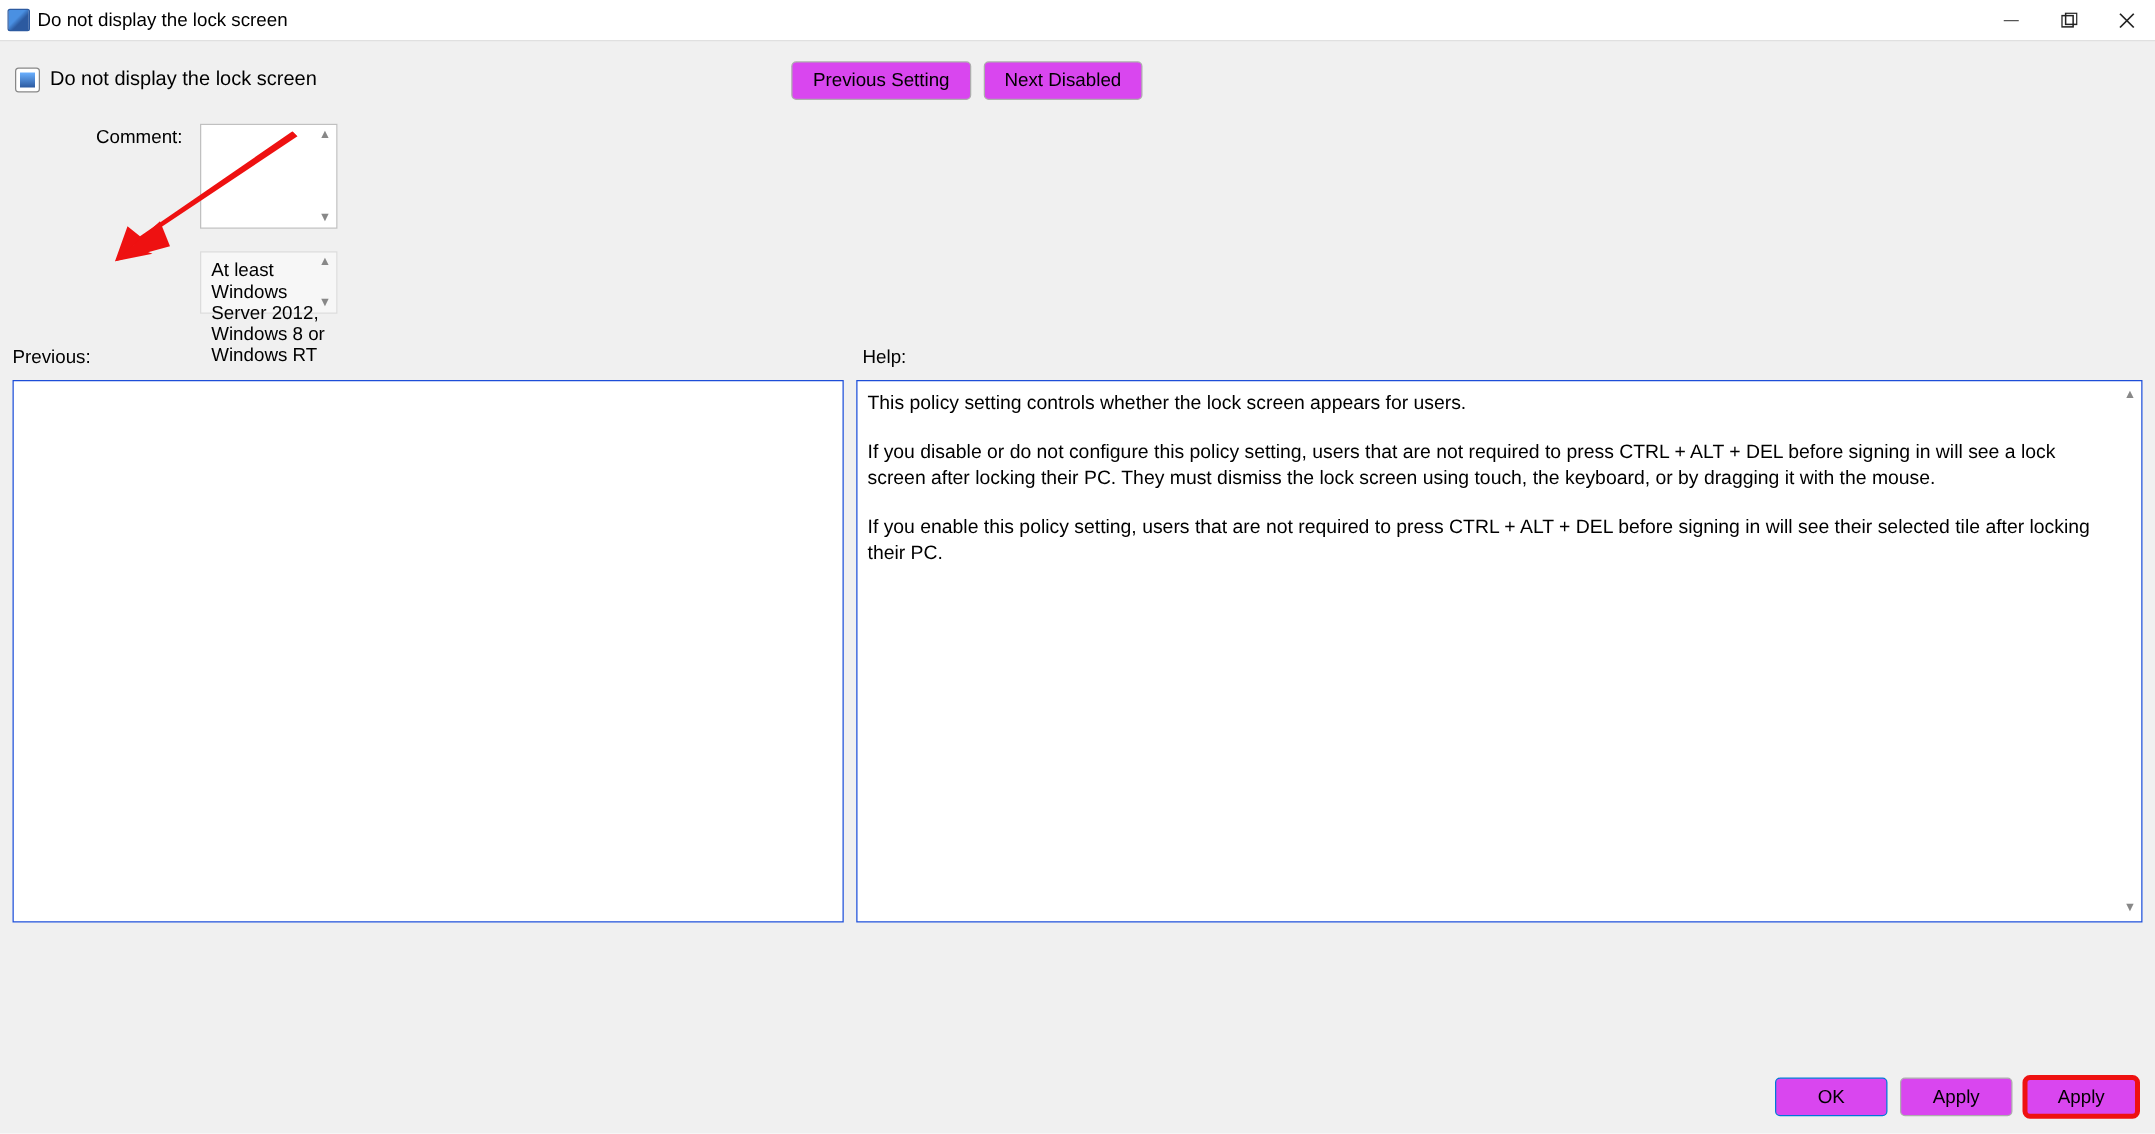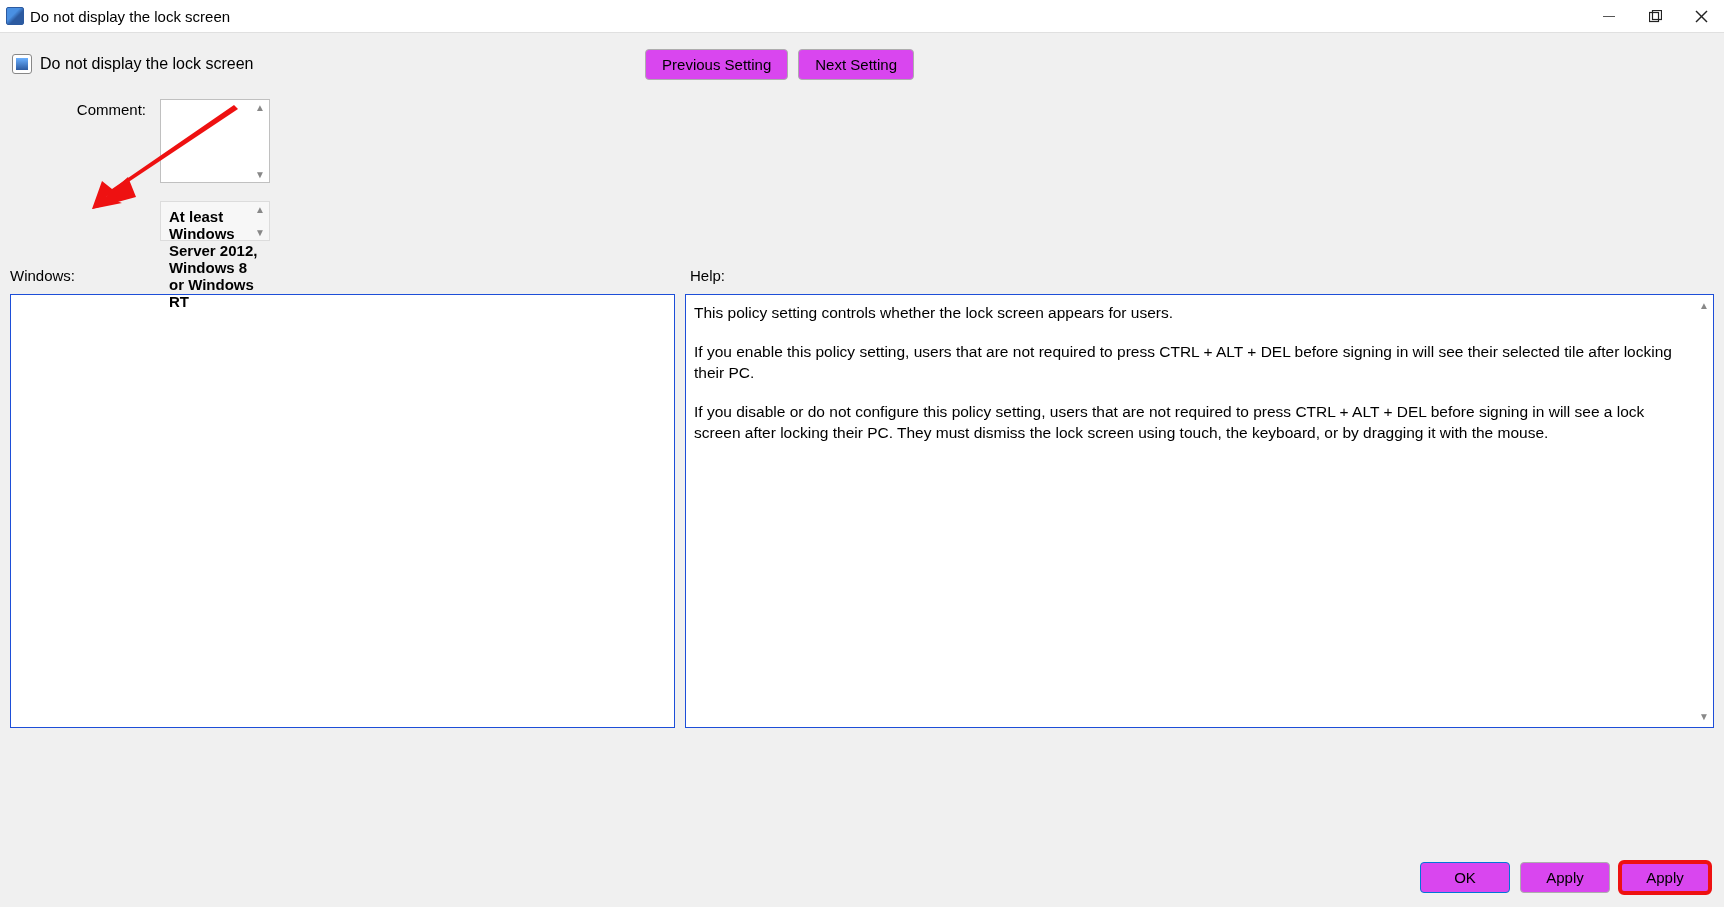--- a/index.html
+++ b/index.html
@@ -26,21 +26,21 @@
   
   .grid1 { display:grid; grid-template-columns: 150px 110px 1fr 18px; column-gap:0; row-gap:0; align-items:start; }
   .radio-col { display:flex; flex-direction:column; gap:12px; padding-left:2px;}
   .radio-row { display:flex; align-items:center; gap:8px; font-size:15.5px;}
   .radio { width:15px; height:15px; border:1.5px solid #333; border-radius:50%; background:#fff; display:inline-flex; align-items:center; justify-content:center;}
   .radio.checked { border-color:#0067c0;}
   .radio.checked::after{content:"";width:7px;height:7px;background:#0067c0;border-radius:50%;}
 
   .lbl-right { text-align:right; padding-right:14px; padding-top:2px; font-size:15px;}
   .comment-box { background:#fff; border:1px solid #c0c0c0; height:84px; position:relative;}
-  .supported-box { background:#f7f7f7; border:1px solid #dcdcdc; height:40px; padding:6px 8px; position:relative; margin-top:8px;font-weight:bold;}
+  .supported-box { background:#f7f7f7; border:1px solid #dcdcdc; height:50px; padding:6px 8px; position:relative; margin-top:8px;}
   .scroll-arrows { position:absolute; right:2px; top:2px; bottom:2px; width:14px; display:flex; flex-direction:column; justify-content:space-between; color:#888; font-size:10px; align-items:center;}
 
   .supported-row { display:grid; grid-template-columns: 150px 110px 1fr 18px; margin-top:10px;}
 
   
   .labels-row { display:flex; margin-top:26px; gap:10px;}
   .labels-row .opt-lbl { width: 670px; padding-left:0; }
   .labels-row .help-lbl { flex:1; }
 
   .panels { display:flex; gap:10px; margin-top:10px; height:434px;}
@@ -83,21 +83,21 @@
   </div>
 </div>
 
 <div class="content">
 
   <div class="headerrow">
     <div class="policy-icon"></div>
     <div class="policy-name">Do not display the lock screen</div>
     <div class="navbtns">
       <div class="btn">Previous Setting</div>
-      <div class="btn">Next Setting</div>
+      <div class="btn">Next Disabled</div>
     </div>
   </div>
 
   <div class="grid1">
     <div class="lbl-right">Comment:</div>
     <div class="comment-box">
       <span></span>
       <div class="scroll-arrows">
           <span>▲</span>
           <span>▼</span>
@@ -112,30 +112,30 @@
       <span>At least Windows Server 2012, Windows 8 or Windows RT</span>
       <div class="scroll-arrows">
           <span>▲</span>
           <span>▼</span>
         </div>
     </div>
     <div></div>
   </div>
 
   <div class="labels-row">
-    <div class="opt-lbl">Windows:</div>
+    <div class="opt-lbl">Previous:</div>
     <div class="help-lbl">Help:</div>
   </div>
 
   <div class="panels">
     <div class="panel options-panel"></div>
     <div class="panel help-panel">
       <p>This policy setting controls whether the lock screen appears for users.</p>
+      <p>If you disable or do not configure this policy setting, users that are not required to press CTRL + ALT + DEL before signing in will see a lock screen after locking their PC. They must dismiss the lock screen using touch, the keyboard, or by dragging it with the mouse.</p>
       <p>If you enable this policy setting, users that are not required to press CTRL + ALT + DEL before signing in will see their selected tile after locking their PC.</p>
-      <p>If you disable or do not configure this policy setting, users that are not required to press CTRL + ALT + DEL before signing in will see a lock screen after locking their PC. They must dismiss the lock screen using touch, the keyboard, or by dragging it with the mouse.</p>
       <div class="help-scroll">
           <span>▲</span>
           <span>▼</span>
         </div>
     </div>
   </div>
 
   <div class="footer">
     <div class="btn primary">OK</div>
     <div class="btn">Apply</div>

